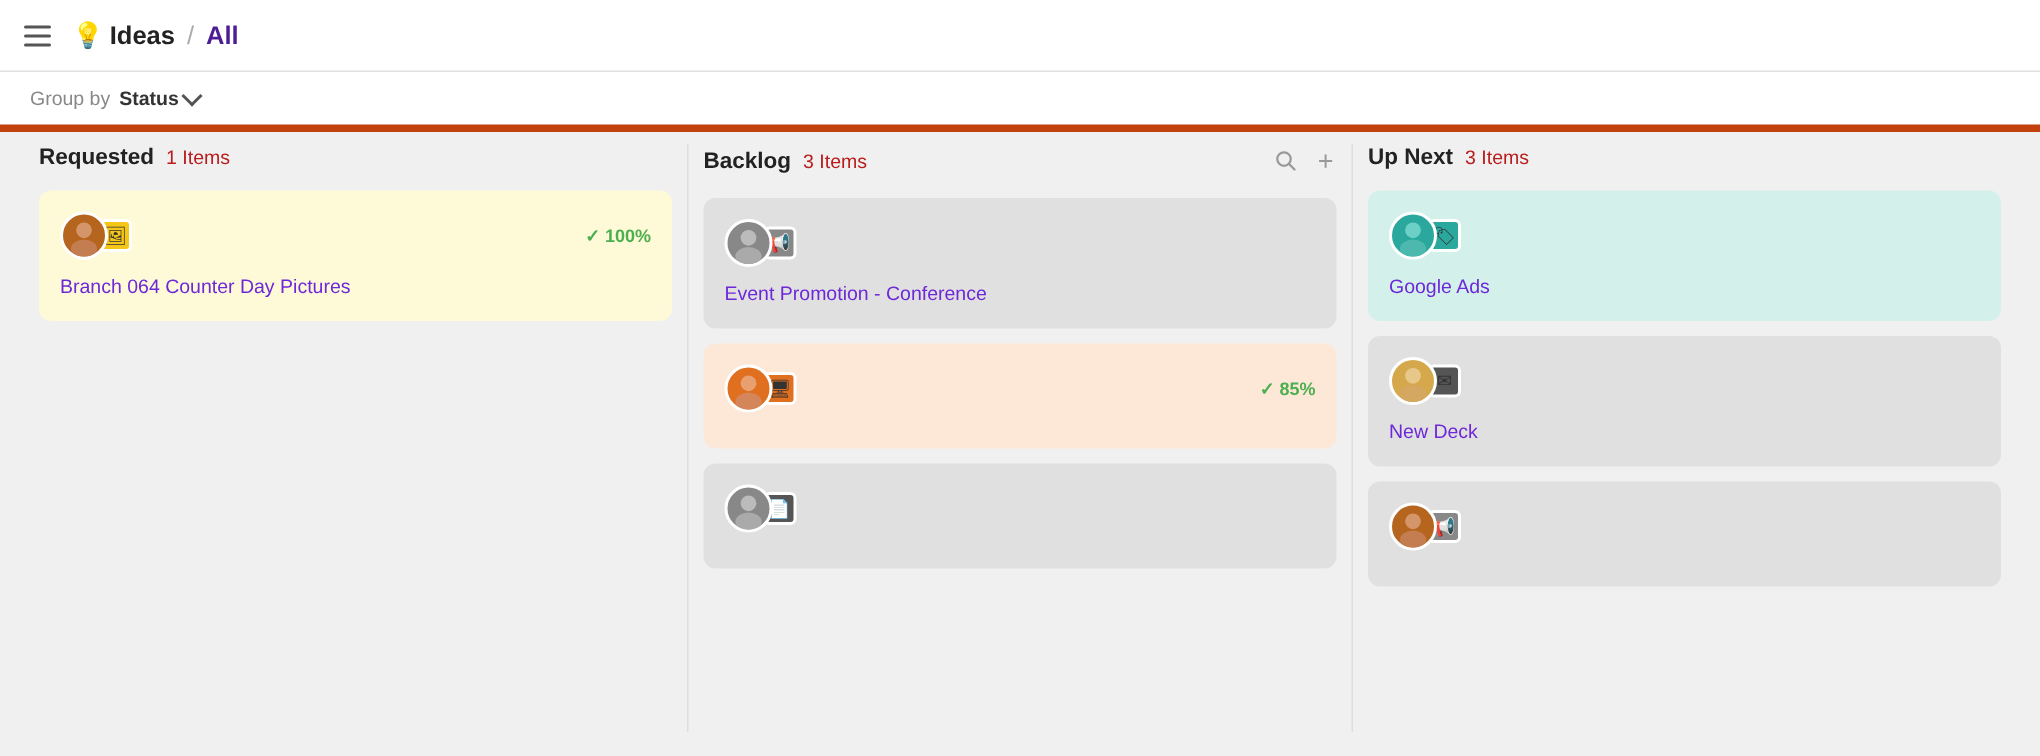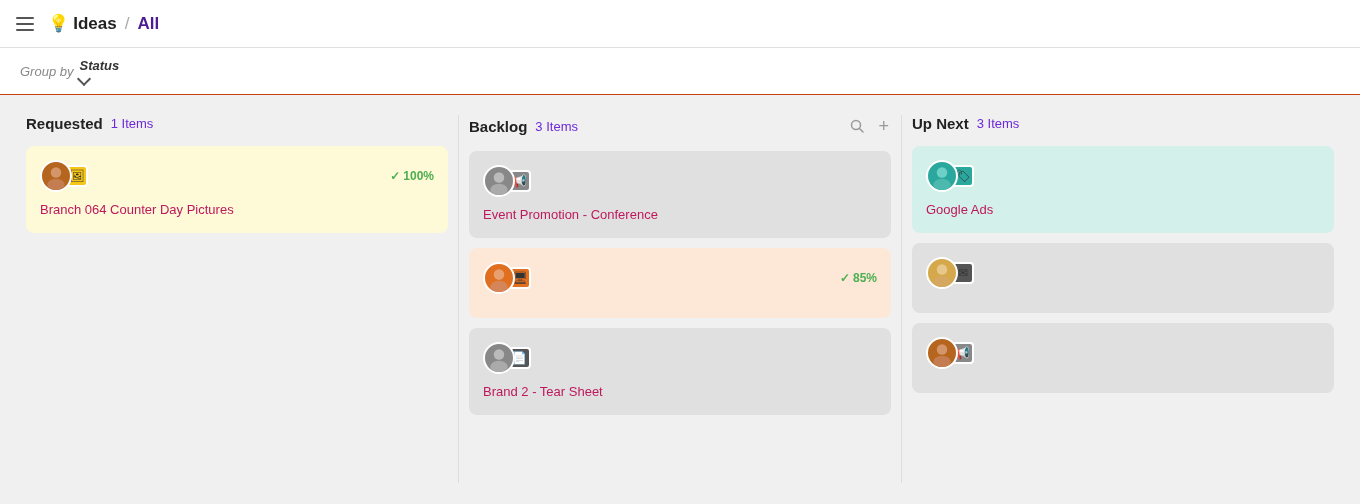--- a/index.html
+++ b/index.html
@@ -51,53 +51,51 @@
       font-weight: 600;
       color: #4c1d95;
     }
 
     
     .toolbar {
       display: flex;
       align-items: center;
       padding: 10px 20px;
       background: #fff;
-      border-bottom: 1px solid #c2410c;
-      font-style: italic;
+      border-bottom: 5px solid #c2410c;
     }
     .group-by-label {
       font-size: 13px;
       color: #888;
       margin-right: 6px;
     }
     .group-by-value {
       font-size: 13px;
       font-weight: 600;
       color: #333;
       cursor: pointer;
       display: flex;
-      align-items: flex-start;
+      align-items: center;
       gap: 4px;
-      flex-direction: column;
     }
     .chevron-down {
       width: 10px;
       height: 10px;
       border-right: 2px solid #555;
       border-bottom: 2px solid #555;
       transform: rotate(45deg);
       display: inline-block;
       margin-top: -3px;
     }
 
     
     .columns {
       display: flex;
       gap: 0;
-      padding: 20px 16px;
+      padding: 8px 16px;
       height: calc(504px - 48px - 48px);
       overflow: hidden;
     }
 
     .column {
       flex: 1;
       display: flex;
       flex-direction: column;
       padding: 0 10px;
       min-width: 0;
@@ -109,21 +107,21 @@
       margin-bottom: 14px;
       gap: 8px;
     }
     .column-title {
       font-size: 15px;
       font-weight: 700;
       color: #222;
     }
     .column-count {
       font-size: 13px;
-      color: #6d28d9;
+      color: #b91c1c;
       font-weight: 400;
     }
     .column-actions {
       margin-left: auto;
       display: flex;
       align-items: center;
       gap: 10px;
     }
     .col-action-btn {
       background: none;
@@ -217,21 +215,21 @@
       align-items: center;
       gap: 3px;
     }
     .check-icon {
       color: #4caf50;
     }
 
     .card-title {
       font-size: 13px;
       font-weight: 500;
-      color: #be185d;
+      color: #6d28d9;
       line-height: 1.3;
     }
 
     
     .col-divider {
       width: 1px;
       background: #ddd;
       align-self: stretch;
       margin: 0;
     }
@@ -344,21 +342,20 @@
         <div class="card-avatars">
           <div class="avatar av-gray2">
             <svg width="32" height="32" viewBox="0 0 32 32">
               <circle cx="16" cy="12" r="6" fill="#bbb"></circle>
               <ellipse cx="16" cy="26" rx="10" ry="7" fill="#aaa"></ellipse>
             </svg>
           </div>
           <div class="icon-badge badge-dark">📄</div>
         </div>
       </div>
-      <div class="card-title">Brand 2 - Tear Sheet</div>
     </div>
   </div>
 
   <div class="col-divider"></div>
 
   <div class="column">
     <div class="column-header">
       <span class="column-title">Up Next</span>
       <span class="column-count">3 Items</span>
     </div>
@@ -383,20 +380,21 @@
         <div class="card-avatars">
           <div class="avatar av-blond">
             <svg width="32" height="32" viewBox="0 0 32 32">
               <circle cx="16" cy="12" r="6" fill="#e8c88a"></circle>
               <ellipse cx="16" cy="26" rx="10" ry="7" fill="#d4a860"></ellipse>
             </svg>
           </div>
           <div class="icon-badge badge-dark">✉</div>
         </div>
       </div>
+      <div class="card-title">New Deck</div>
     </div>
 
     <div class="card card-gray">
       <div class="card-top">
         <div class="card-avatars">
           <div class="avatar av-brown">
             <svg width="32" height="32" viewBox="0 0 32 32">
               <circle cx="16" cy="12" r="6" fill="#d4956a"></circle>
               <ellipse cx="16" cy="26" rx="10" ry="7" fill="#c47d50"></ellipse>
             </svg>

